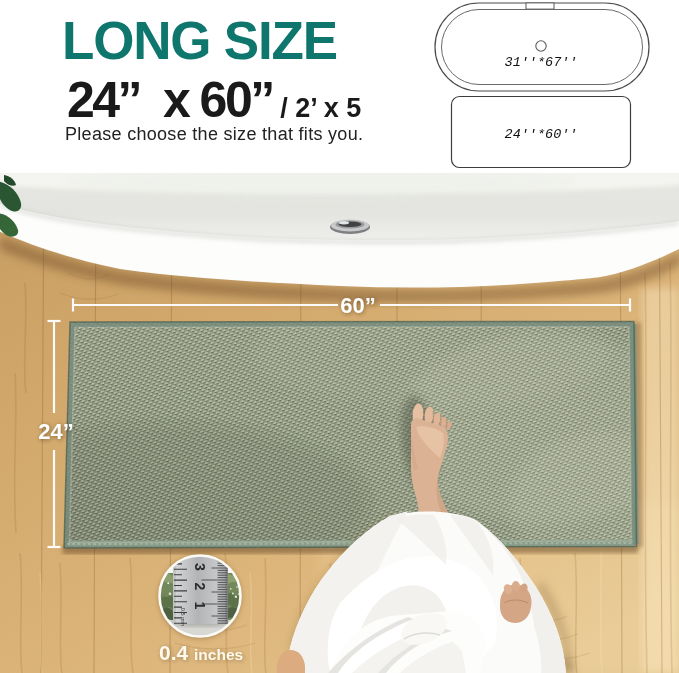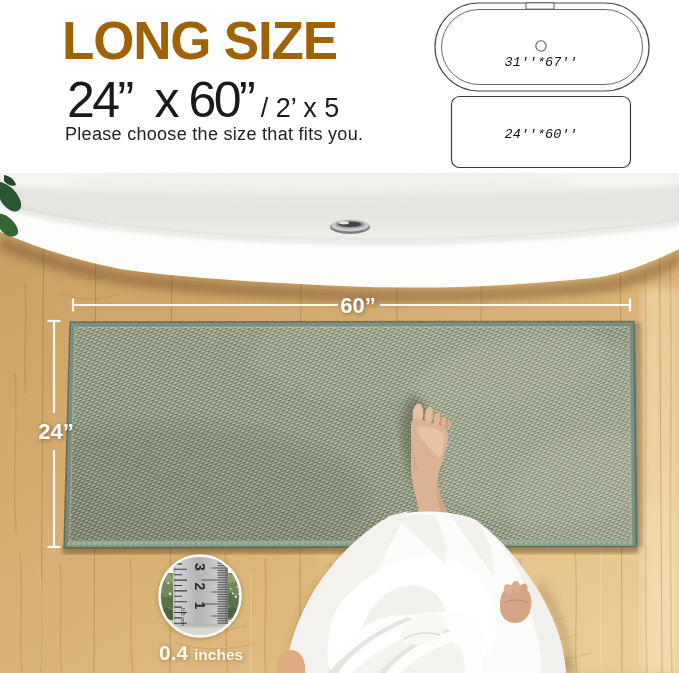--- a/index.html
+++ b/index.html
@@ -3,23 +3,23 @@
 <meta charset="utf-8">
 <style>
   html,body{margin:0;padding:0}
   body{width:679px;height:673px;position:relative;overflow:hidden;background:#fff;
        font-family:"Liberation Sans",sans-serif}
   .abs{position:absolute}
 </style>
 </head>
 <body>
 
-<div class="abs" style="left:62px;top:10px;font-size:53px;font-weight:bold;color:#a16207;letter-spacing:-1.2px;">LONG SIZE</div>
-
-<div class="abs" style="left:67px;top:71px;font-size:50px;font-weight:normal;color:#1a1a1a;letter-spacing:-2.5px;">24”&nbsp; x 60”<span style="font-size:27px;letter-spacing:0;"> / 2’ x 5</span></div>
+<div class="abs" style="left:62px;top:10px;font-size:53px;font-weight:bold;color:#0f766e;letter-spacing:-1.2px;">LONG SIZE</div>
+
+<div class="abs" style="left:67px;top:71px;font-size:50px;font-weight:bold;color:#1a1a1a;letter-spacing:-2.5px;">24”&nbsp; x 60”<span style="font-size:27px;letter-spacing:0;"> / 2’ x 5</span></div>
 
 <div class="abs" style="left:65px;top:124px;font-size:18px;font-weight:normal;color:#222;letter-spacing:0.3px;">Please choose the size that fits you.</div>
 
 <svg class="abs" style="left:420px;top:0px" width="259" height="175" viewBox="0 0 259 175">
 
   <g>
     <rect x="15" y="3" width="214" height="88" rx="44" ry="44" fill="#fff" stroke="#4a4a4a" stroke-width="1.2"></rect>
     <rect x="21.5" y="9.5" width="201" height="75" rx="37.5" ry="37.5" fill="none" stroke="#6a6a6a" stroke-width="1"></rect>
   </g>
 

